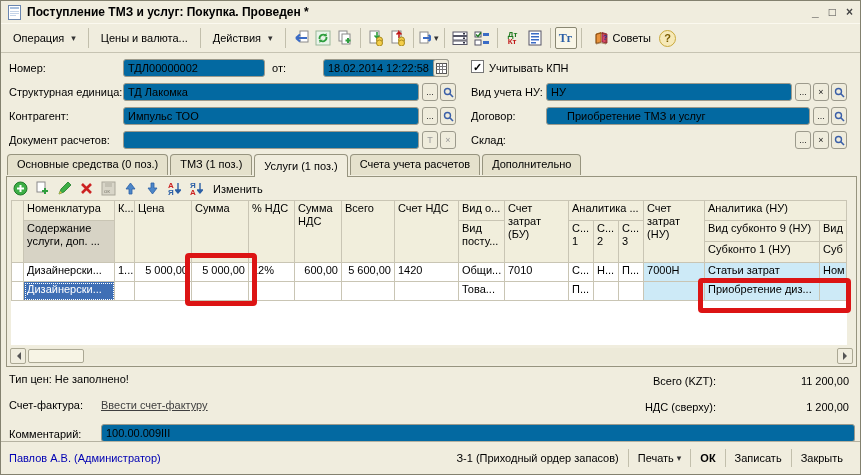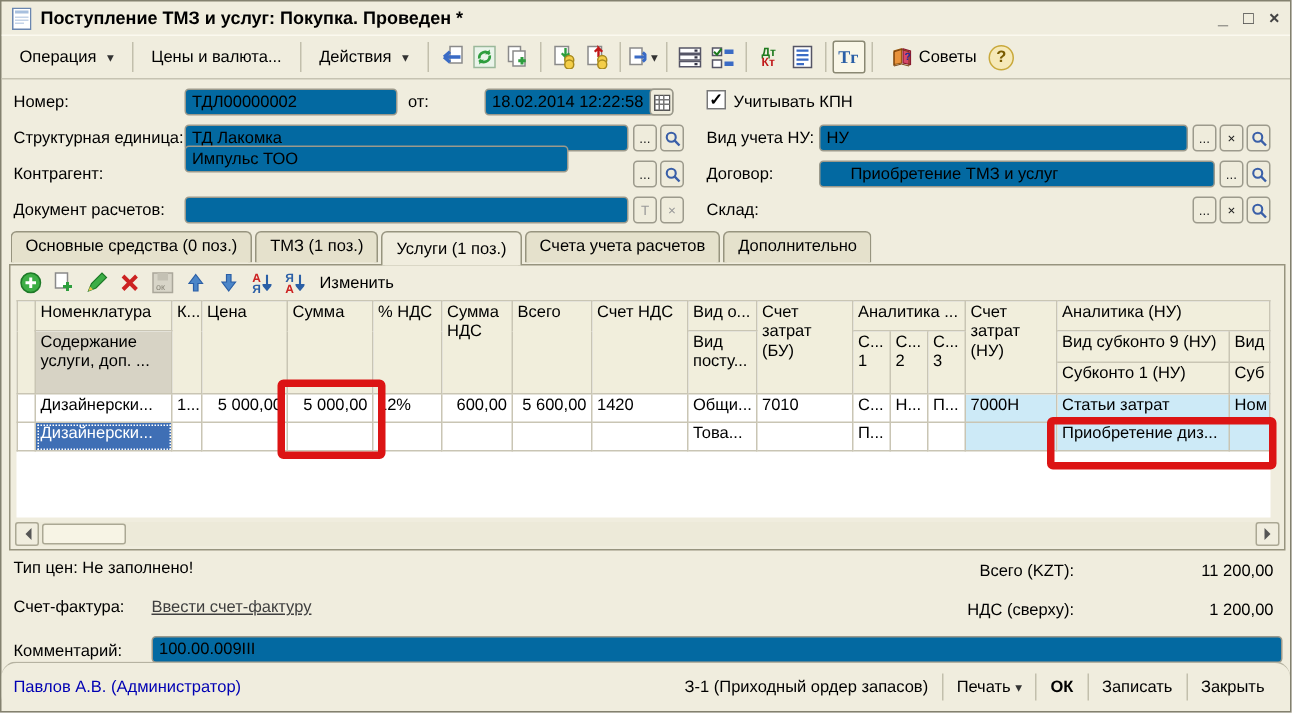--- a/index.html
+++ b/index.html
@@ -79,21 +79,21 @@
   .tri-r { width:0; height:0; border:4px solid transparent; border-left-color:#555; margin-right:-3px; }
   .thumb { width:56px; height:14px; margin-left:2px; background:#F7F4E5; border:1px solid #ABA894; border-radius:2px; }
 
   
   .ftext { position:absolute; white-space:nowrap; }
   .link { text-decoration:underline; color:#3F3F3F; cursor:pointer; }
   .amount { position:absolute; text-align:right; white-space:nowrap; }
 
   
   .statusbar { position:absolute; left:0; right:0; bottom:0; height:28px; border-top:1px solid #B5B2A1;
-               display:flex; align-items:center; padding:16px 8px; background:#F0EDDE;border-radius:10px; }
+               display:flex; align-items:center; padding:16px 8px; background:#F0EDDE; }
   .user { color:#0000B3; }
   .sbright { margin-left:auto; display:flex; align-items:center; height:100%; }
   .sbitem { padding:0 9px; display:flex; align-items:center; height:18px; border-left:1px solid #C2BFAC; white-space:nowrap; }
   .sbitem:first-child { border-left:none; }
   .sbitem.bold { font-weight:bold; }
 
   
   .annot { position:absolute; border:5px solid #DC1414; border-radius:4px; z-index:50; pointer-events:none; }
   .annot1 { left:184px; top:252px; width:72px; height:53px; }
   .annot2 { left:697px; top:277px; width:153px; height:35px; }
@@ -250,21 +250,21 @@
     <span class="fbtn">...</span>
     <span class="fbtn">
         <svg width="11" height="11">
           <circle cx="4.5" cy="4.5" r="3" fill="none" stroke="#3A5FA8" stroke-width="1.4"></circle>
           <path d="M6.8 6.8 L10 10" stroke="#3A5FA8" stroke-width="1.6"></path>
         </svg>
       </span>
   </div>
 
   <div class="flabel" style="left:8px; top:109px;">Контрагент:</div>
-  <input class="finput" style="left: 122px; top: 96px; width: 256px;" value="Импульс ТОО">
+  <input class="finput" style="left: 122px; top: 106px; width: 296px;" value="Импульс ТОО">
   <div class="fbtns" style="left:421px; top:106px;">
     <span class="fbtn">...</span>
     <span class="fbtn">
         <svg width="11" height="11">
           <circle cx="4.5" cy="4.5" r="3" fill="none" stroke="#3A5FA8" stroke-width="1.4"></circle>
           <path d="M6.8 6.8 L10 10" stroke="#3A5FA8" stroke-width="1.6"></path>
         </svg>
       </span>
   </div>
 

